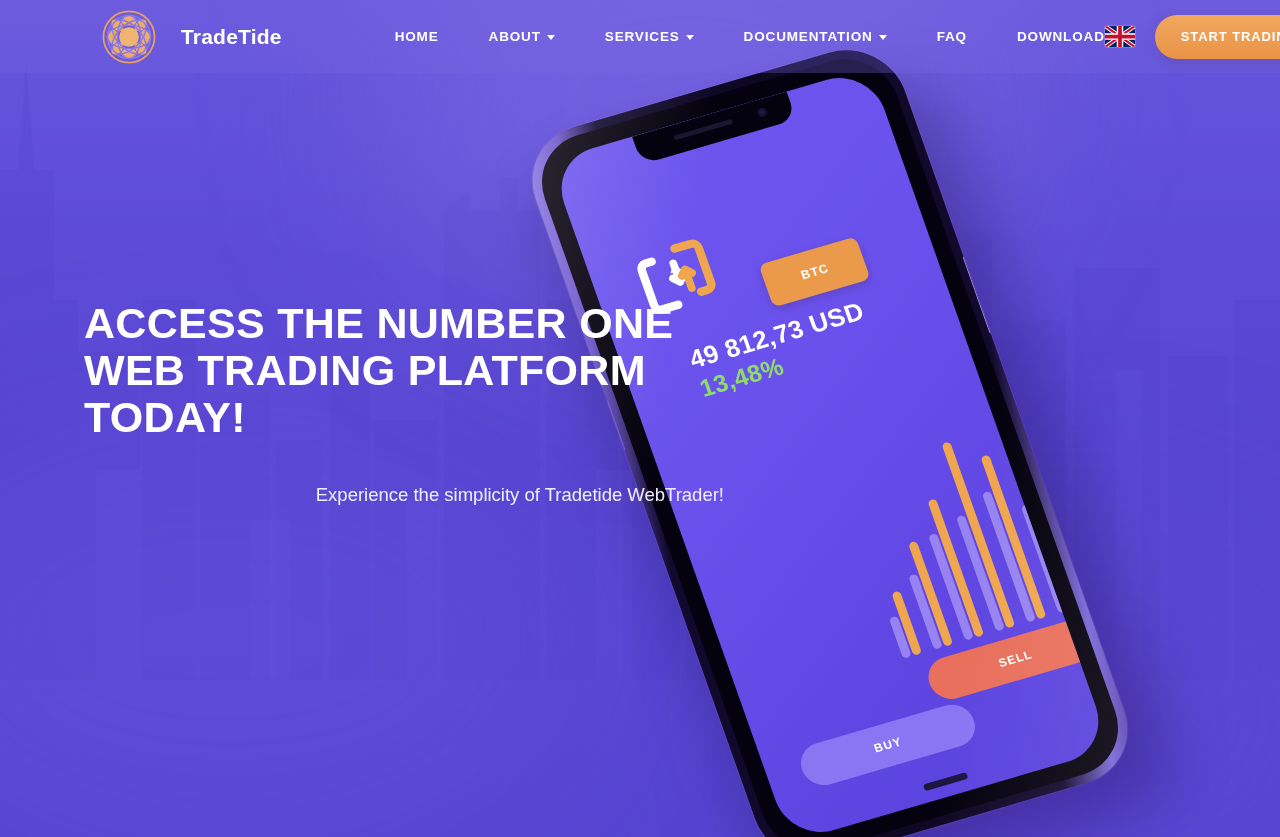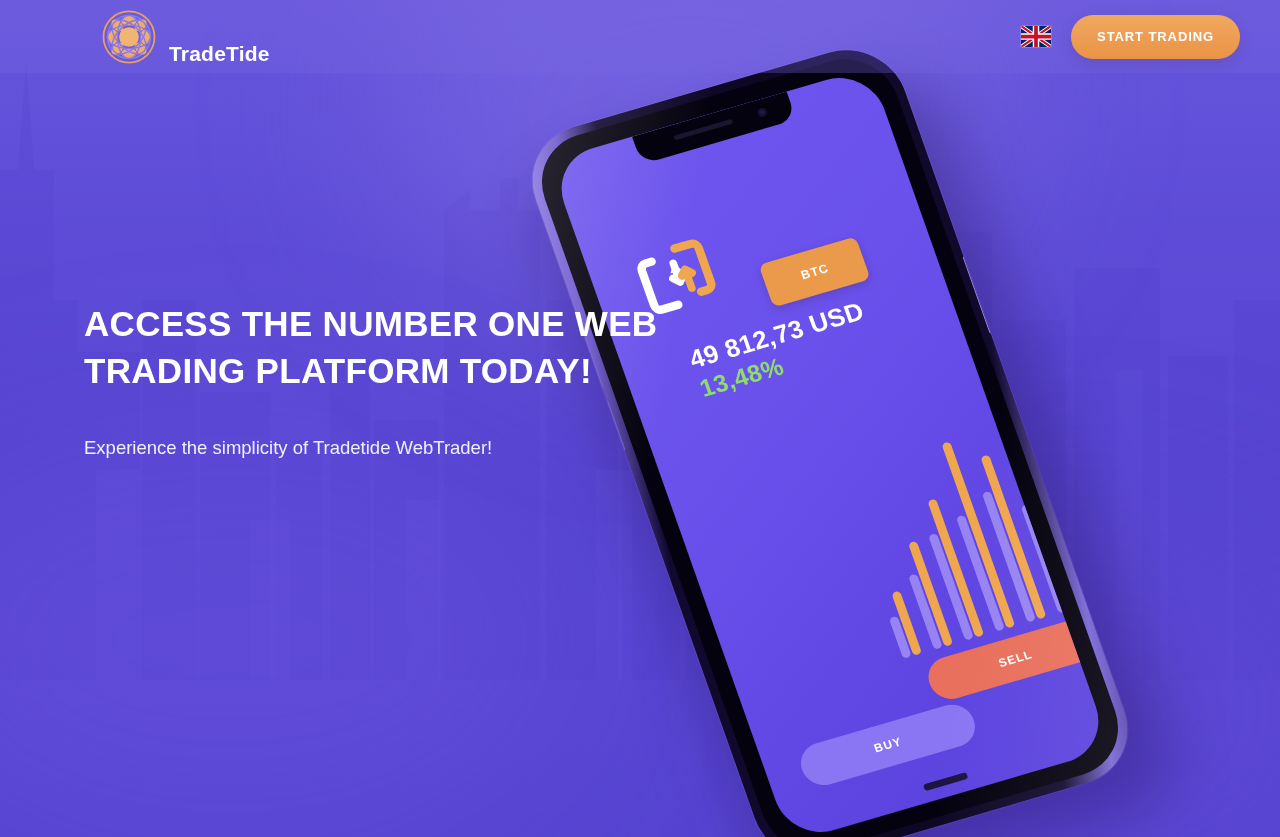--- a/index.html
+++ b/index.html
@@ -36,21 +36,21 @@
   .glow.g2 { left:-120px; top:430px; width:700px; height:420px; background:rgba(120,95,230,.22); }
   .glow.g3 { left:820px; top:520px; width:520px; height:380px; background:rgba(105,80,215,.25); }
 
   
   header#site-header {
     position:absolute; left:0; top:0; width:1280px; height:73px;
     display:flex; align-items:center;
     background:rgba(120,103,226,.30);
     z-index:40;
   }
-  .brand { display:flex; align-items:flex-end; gap:11px; margin-left:100px; cursor:pointer; }
+  .brand { display:flex; align-items:center; gap:23px; margin-left:100px; cursor:pointer; }
   .brand-mark { width:58px; height:58px; flex:0 0 58px; }
   .brand-name {
     color:#ffffff; font-size:21px; font-weight:700; letter-spacing:.2px;
     white-space:nowrap;
   }
 
   nav#main-nav { display:flex; align-items:center; gap:0; margin-left:113px; }
   .nav-item {
     display:flex; align-items:center; gap:6px;
     color:#ffffff; font-size:13.5px; font-weight:700; letter-spacing:.85px;
@@ -81,29 +81,29 @@
   #start-trading-button {
     font-size:13px; letter-spacing:.9px; text-transform:uppercase;
     padding:0 26px; height:44px; line-height:44px;
     box-shadow:0 4px 14px rgba(60,30,10,.13);
   }
 
   
   .hero { position:absolute; left:84px; top:300px; width:640px; z-index:30; }
   #hero-title {
     color:#ffffff;
-    font-size:35px; line-height:47px;
+    font-size:43px; line-height:47px;
     font-weight:700; letter-spacing:.3px;
     text-transform:uppercase;
     max-width:610px;
   }
   #hero-subtitle {
     margin-top:39px;
     color:#f1eefc;
-    font-size:18.5px; line-height:30px; font-weight:400;
+    font-size:18.5px; line-height:30px; font-weight:400;text-align:right;
   }
   #hero-subtitle .line { display:block; }
   #hero-cta {
     margin-top:42px;
     font-size:12.5px; letter-spacing:1px; text-transform:uppercase;
     padding:0 25px; height:42px; line-height:42px;
     box-shadow:0 6px 18px rgba(50,25,5,.16);
   }
 
   
@@ -298,20 +298,43 @@
             <ellipse cx="50" cy="50" rx="20" ry="37"></ellipse>
             <ellipse cx="50" cy="50" rx="36" ry="20" transform="rotate(45 50 50)"></ellipse>
             <ellipse cx="50" cy="50" rx="20" ry="36" transform="rotate(45 50 50)"></ellipse>
           </g>
           <circle cx="50" cy="50" r="17" fill="#f2b473"></circle>
         </svg>
       </span>
       <span class="brand-name">TradeTide</span>
     </div>
 
+    <nav id="main-nav">
+      <a class="nav-item">
+        <span>HOME</span>
+      </a>
+      <a class="nav-item">
+        <span>ABOUT</span>
+        <i class="caret"></i>
+      </a>
+      <a class="nav-item">
+        <span>SERVICES</span>
+        <i class="caret"></i>
+      </a>
+      <a class="nav-item">
+        <span>DOCUMENTATION</span>
+        <i class="caret"></i>
+      </a>
+      <a class="nav-item">
+        <span>FAQ</span>
+      </a>
+      <a class="nav-item">
+        <span>DOWNLOAD</span>
+      </a>
+    </nav>
 
     <div class="header-right">
       <span class="flag">
         <svg width="30" height="21" viewBox="0 0 60 42" aria-hidden="true">
           <rect width="60" height="42" fill="#012169"></rect>
           <path d="M0 0 L60 42 M60 0 L0 42" stroke="#ffffff" stroke-width="8"></path>
           <path d="M0 0 L60 42 M60 0 L0 42" stroke="#C8102E" stroke-width="4.5"></path>
           <path d="M30 0 V42 M0 21 H60" stroke="#ffffff" stroke-width="13"></path>
           <path d="M30 0 V42 M0 21 H60" stroke="#C8102E" stroke-width="7.5"></path>
         </svg>

